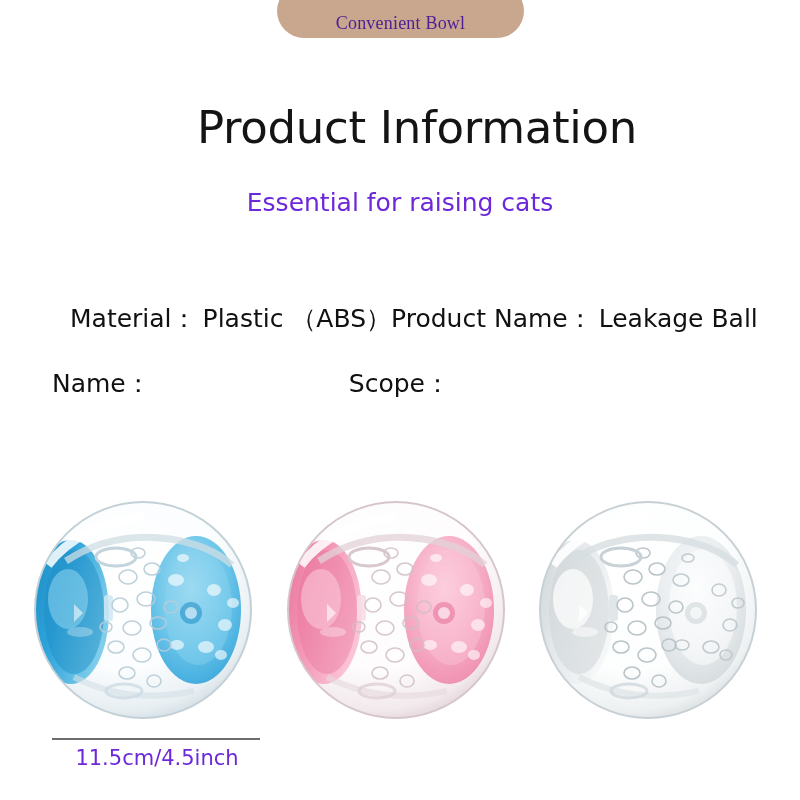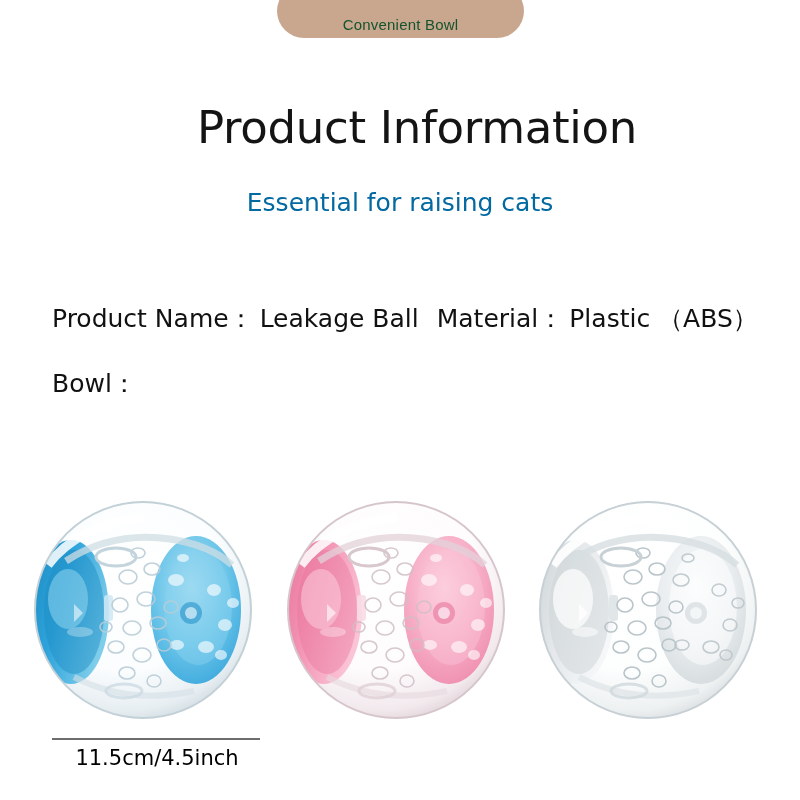--- a/index.html
+++ b/index.html
@@ -25,25 +25,25 @@
     height: 54px;
     border-radius: 27px;
     background: #c9a78f;
     display: flex;
     align-items: flex-end;
     justify-content: center;
     padding-bottom: 6px;
     box-sizing: border-box;
   }
   .badge-label {
-    color: #14532d;
-    font-size: 15px;
+    color: #4c1d95;
+    font-size: 18px;
     letter-spacing: 0.2px;
     line-height: 1;
-    font-family: Liberation Sans, sans-serif;
+    font-family: Liberation Serif, serif;
   }
 
   
   .page-title {
     position: absolute;
     left: 17px;
     top: 104px;
     width: 800px;
     text-align: center;
     font-size: 45px;
@@ -53,21 +53,21 @@
     letter-spacing: -0.3px;
   }
   .page-subtitle {
     position: absolute;
     left: 0;
     top: 189px;
     width: 800px;
     text-align: center;
     font-size: 25px;
     font-weight: 400;
-    color: #0369a1;
+    color: #6d28d9;
     line-height: 1.1;
   }
 
   
   .spec-row {
     position: absolute;
     left: 0;
     width: 800px;
     display: flex;
     font-size: 25px;
@@ -112,50 +112,51 @@
   }
   .measure-line {
     width: 208px;
     height: 0;
     border-top: 2px solid #6d6d6d;
   }
   .measure-label {
     margin-top: 6px;
     text-align: center;
     font-size: 21px;
-    color: #000000;
+    color: #6d28d9;
     line-height: 1.2;
   }
 </style>
 </head>
 <body>
 
 <div class="badge">
   <span class="badge-label">Convenient Bowl</span>
 </div>
 
 <div class="page-title">Product Information</div>
 <div class="page-subtitle">Essential for raising cats</div>
 
 <div class="spec-row spec-row-1">
+  <div class="spec-cell cell-material">
+    <span class="k">Material：</span>
+    <span class="v">Plastic （ABS）</span>
+  </div>
   <div class="spec-cell cell-name">
     <span class="k">Product Name：</span>
     <span class="v">Leakage Ball</span>
   </div>
-  <div class="spec-cell cell-material">
-    <span class="k">Material：</span>
-    <span class="v">Plastic （ABS）</span>
-  </div>
 </div>
 
 <div class="spec-row spec-row-2">
   <div class="spec-cell cell-style">
-    <span class="k">Bowl：</span>
+    <span class="k">Name：</span>
   </div>
   <div class="spec-cell cell-scope">
+    <span class="k">Scope：</span>
   </div>
 </div>
 
 <div class="ball-row">
 
   <div class="ball ball-blue">
     <svg viewBox="0 0 230 230">
       <defs>
         <radialGradient id="bodyB" cx="42%" cy="33%" r="72%">
           <stop offset="0%" stop-color="#ffffff"></stop>

